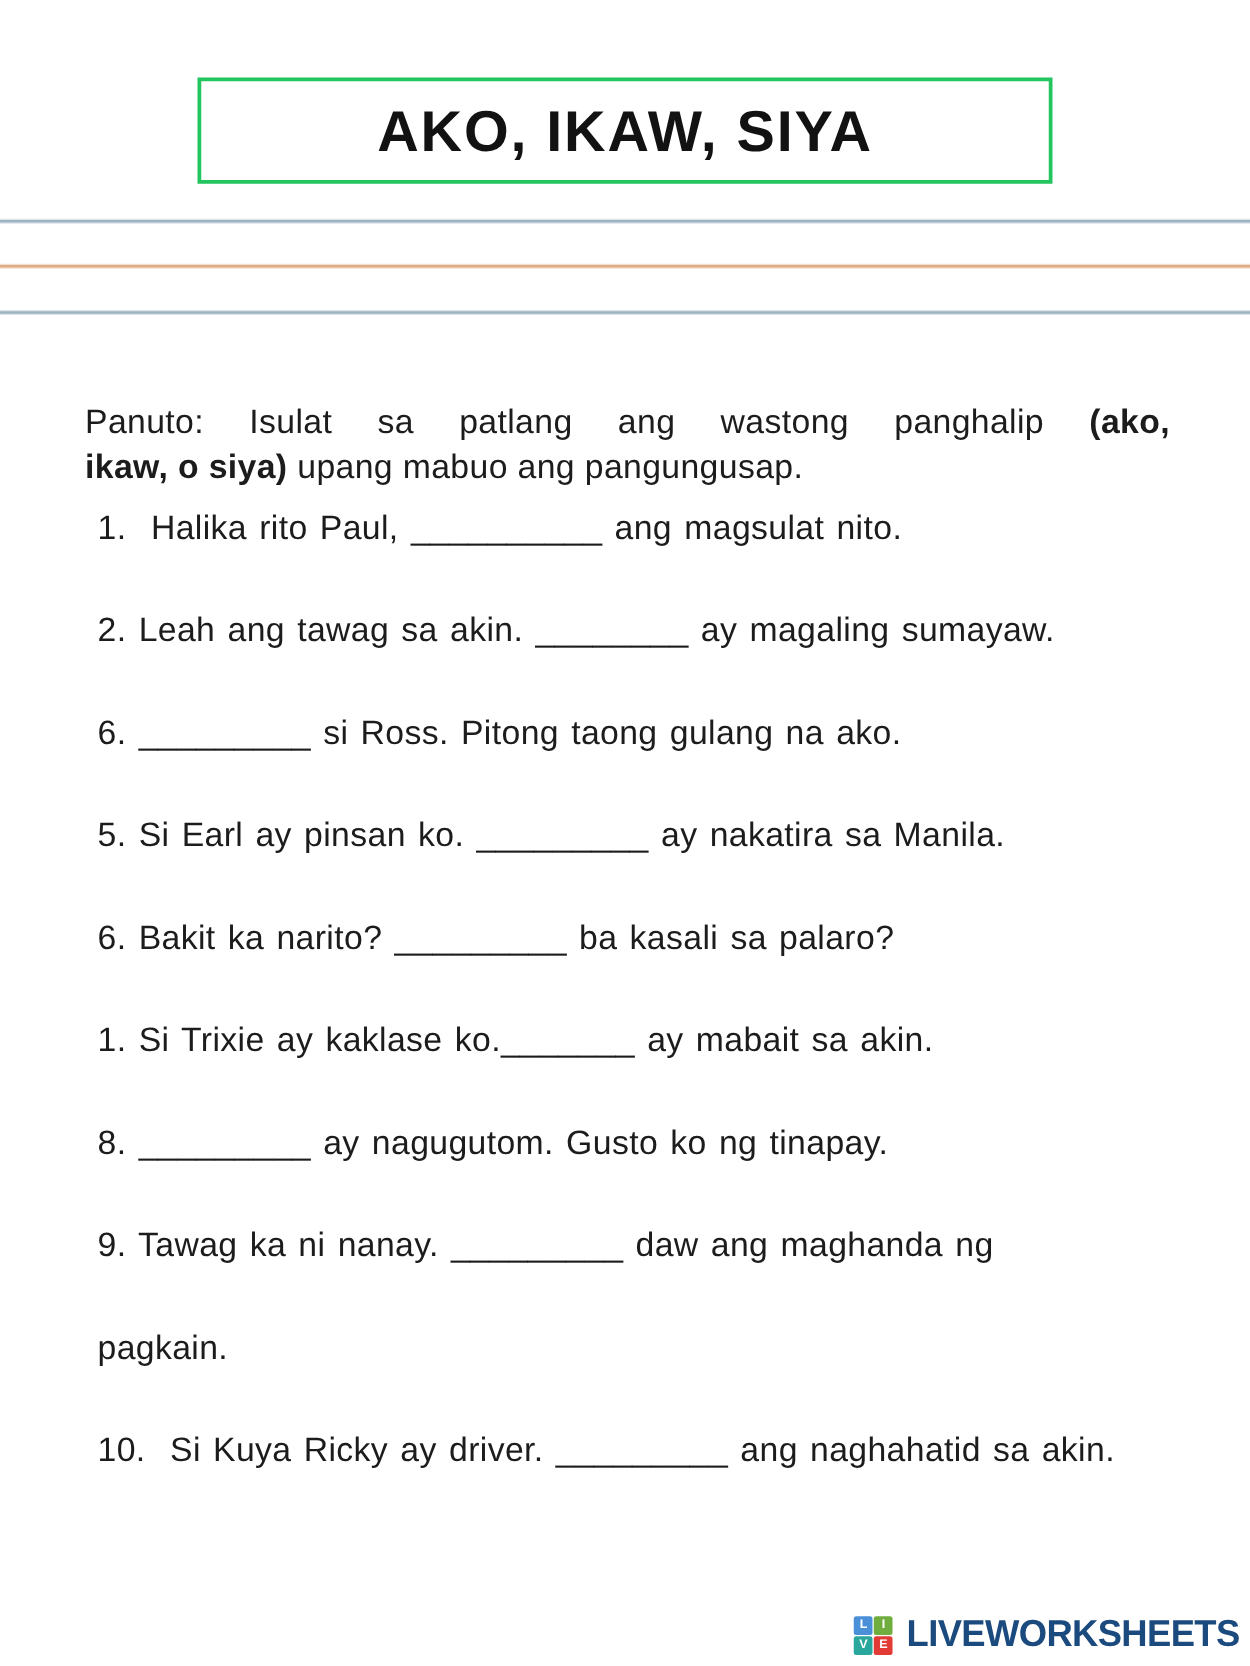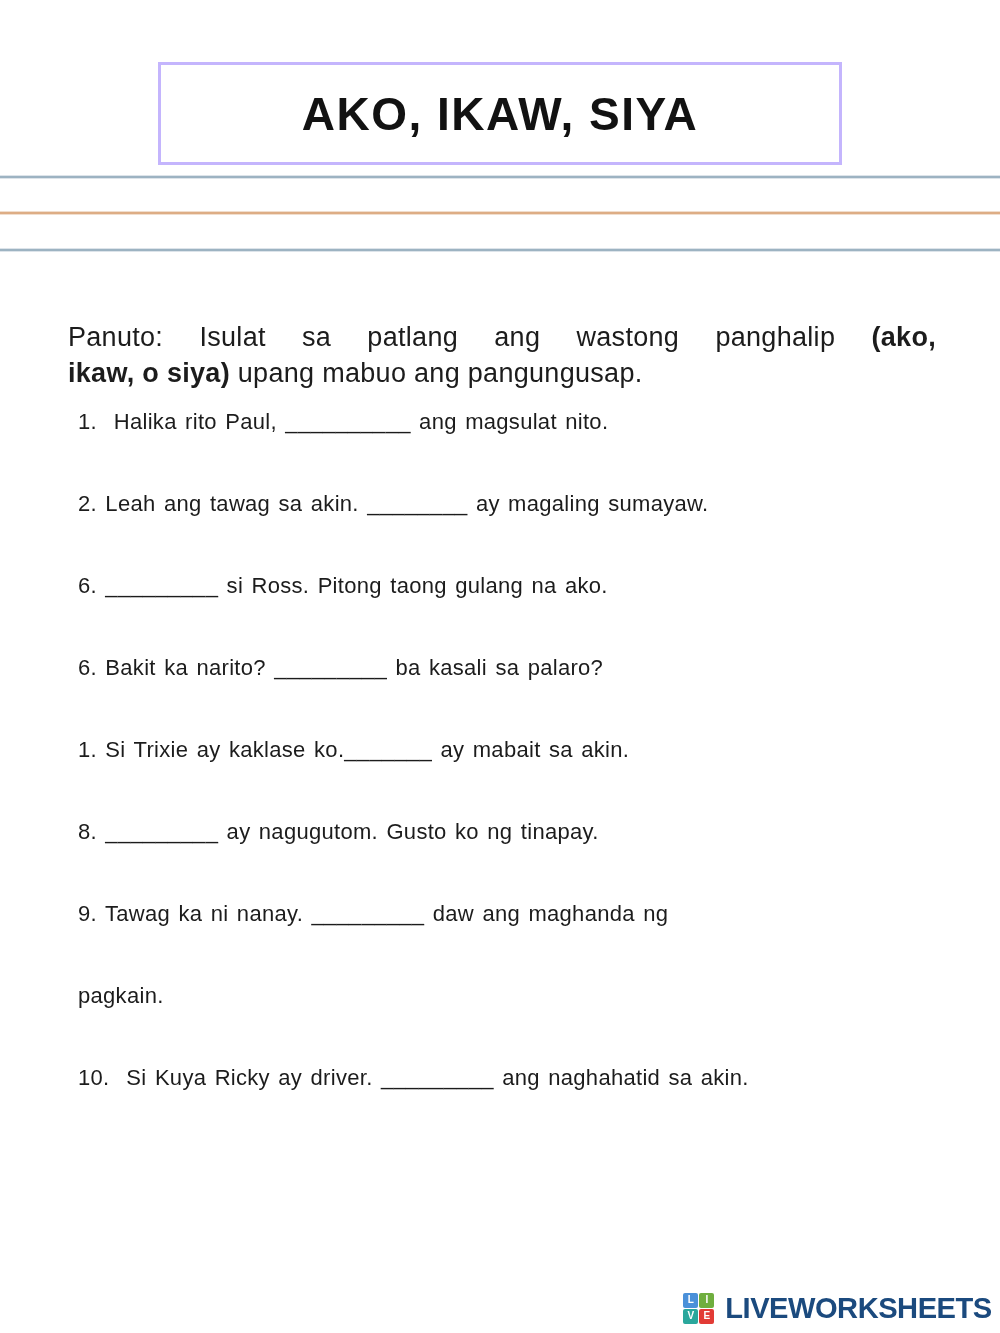--- a/index.html
+++ b/index.html
@@ -16,22 +16,22 @@
     font-family: "Liberation Sans", sans-serif;
     color: #1c1c1c;
   }
 
   
   .title-box {
     position: absolute;
     left: 158px;
     top: 62px;
     width: 684px;
-    height: 103px;
-    border: 3px solid #c4b5fd;
+    height: 85px;
+    border: 3px solid #22c55e;
     box-sizing: border-box;
     display: flex;
     align-items: center;
     justify-content: center;
   }
   .title-text {
     margin: 0;
     font-size: 46px;
     font-weight: bold;
     letter-spacing: 1.5px;
@@ -73,21 +73,21 @@
   
   .rows {
     position: absolute;
     left: 78px;
     top: 406px;
     width: 880px;
   }
   .row {
     height: 32px;
     margin-bottom: 50px;
-    font-size: 22px;
+    font-size: 27px;
     line-height: 32px;
     letter-spacing: 0.3px;
     word-spacing: 2px;
     white-space: pre-wrap;
   }
 
   
   .footer {
     position: absolute;
     top: 1291px;
@@ -141,20 +141,21 @@
 
   <div class="instructions">
     <div class="instr-line-1"><span>Panuto: Isulat sa patlang ang wastong panghalip</span> <b>(ako,</b></div>
     <div class="instr-line-2"><b>ikaw, o siya)</b> <span>upang mabuo ang pangungusap.</span></div>
   </div>
 
   <div class="rows">
     <div class="row">1.  Halika rito Paul, __________ ang magsulat nito.</div>
     <div class="row">2. Leah ang tawag sa akin. ________ ay magaling sumayaw.</div>
     <div class="row">6. _________ si Ross. Pitong taong gulang na ako.</div>
+    <div class="row">5. Si Earl ay pinsan ko. _________ ay nakatira sa Manila.</div>
     <div class="row">6. Bakit ka narito? _________ ba kasali sa palaro?</div>
     <div class="row">1. Si Trixie ay kaklase ko._______ ay mabait sa akin.</div>
     <div class="row">8. _________ ay nagugutom. Gusto ko ng tinapay.</div>
     <div class="row">9. Tawag ka ni nanay. _________ daw ang maghanda ng</div>
     <div class="row">pagkain.</div>
     <div class="row">10.  Si Kuya Ricky ay driver. _________ ang naghahatid sa akin.</div>
   </div>
 
   <div class="footer">
     <span class="logo-grid">

